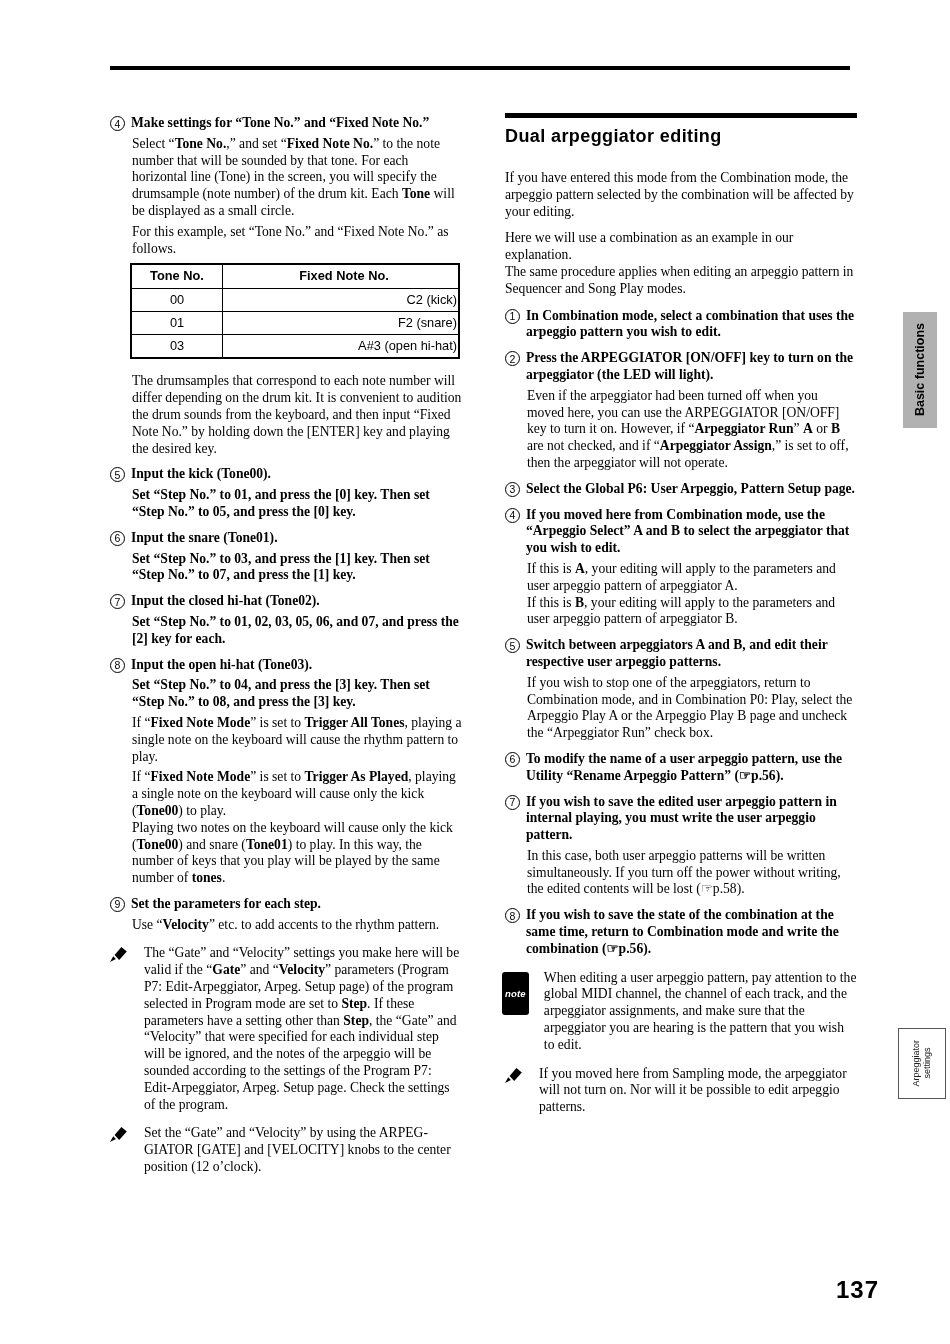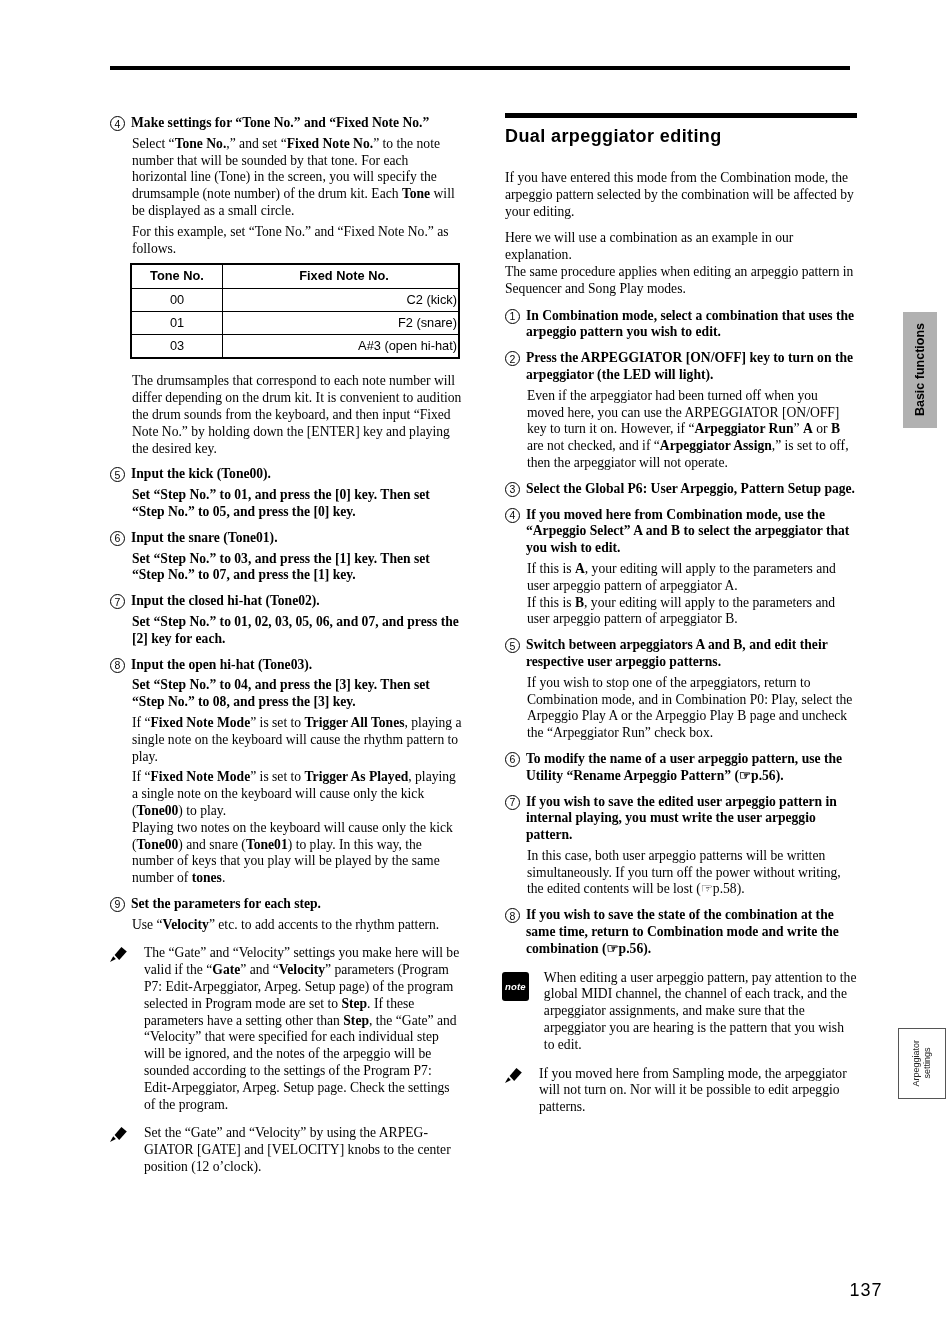--- a/index.html
+++ b/index.html
@@ -40,21 +40,21 @@
   .intro { margin:4px 0 10px 0; }
 
   
   .iconpara { display:flex; gap:15px; margin:12px 0 9px -3px; }
   .iconcell { flex:0 0 22px; display:flex; justify-content:center; }
   .icontext { flex:1; }
   .note-badge {
     display:inline-flex; align-items:center; justify-content:center;
     background:#000; color:#fff; border-radius:3px;
     font:italic bold 9.5px "Liberation Sans", sans-serif;
-    padding:9px 3px; height:11px; margin-top:2px; letter-spacing:0.2px;
+    padding:16px 3px; height:11px; margin-top:2px; letter-spacing:0.2px;
   }
   .caution-icon { margin-top:2px; }
   .caution-icon svg { display:block; }
 
   
   table.datatable {
     border-collapse:collapse; margin:6px 0 14px 20px; width:330px;
     font-family:"Liberation Sans", sans-serif; font-size:12.8px;
     border:2.5px solid #000;
   }
@@ -77,22 +77,22 @@
     position:absolute; left:898px; top:1028px; width:48px; height:71px; box-sizing:border-box;
     background:#fff; border:1.5px solid #555;
     display:flex; align-items:center; justify-content:center;
   }
   .tab-arp span {
     writing-mode:vertical-rl; transform:rotate(180deg);
     font-family:"Liberation Sans", sans-serif; font-size:9px; line-height:11px;
     color:#222; text-align:center; white-space:nowrap;
   }
   .pagenum {
-    position:absolute; left:836px; top:1282px; width:60px; text-align:center;
-    font-family:"Liberation Sans", sans-serif; font-weight:normal; font-size:18px; letter-spacing:1px;
+    position:absolute; left:836px; top:1282px; width:60px; text-align:left;
+    font-family:"Liberation Sans", sans-serif; font-weight:bold; font-size:24px; letter-spacing:1px;
   }
 </style>
 </head>
 <body>
 
 <div class="page">
   <div class="toprule"></div>
 
   <div id="col-left" class="col col-left">
       <div class="step">

